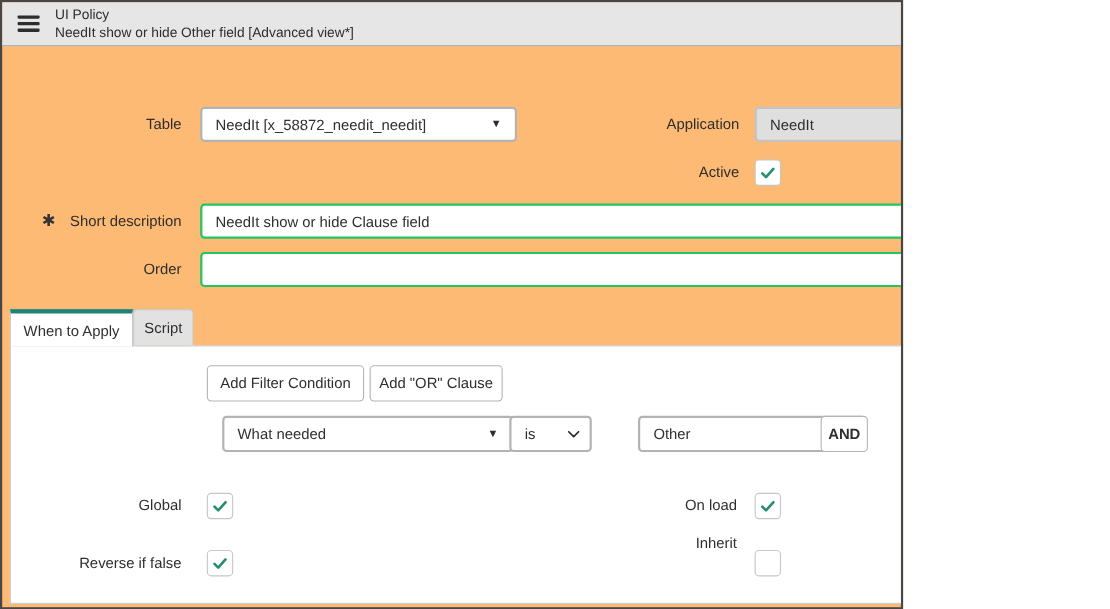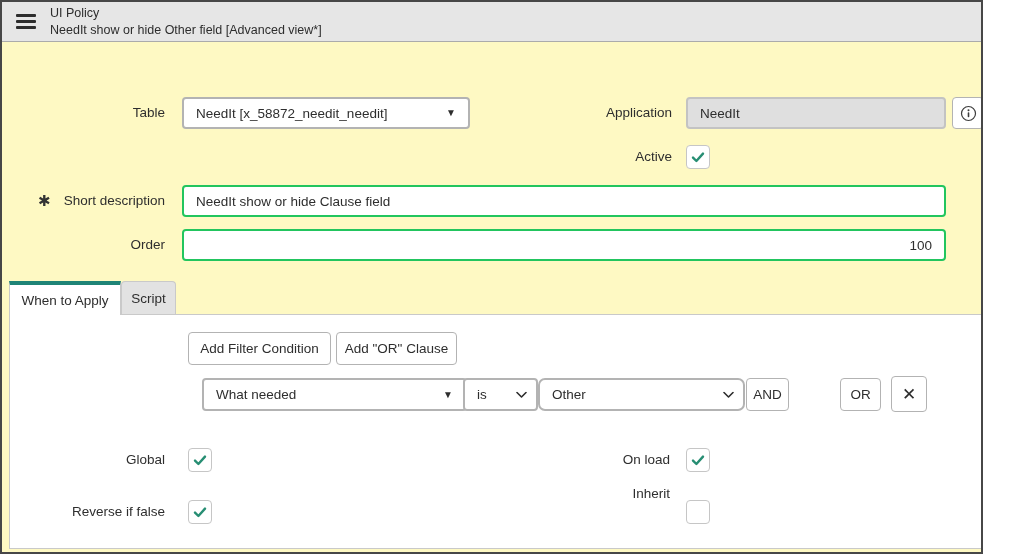--- a/index.html
+++ b/index.html
@@ -2,24 +2,24 @@
 <html><head>
 <meta charset="utf-8">
 <style>
   * { box-sizing: border-box; margin: 0; padding: 0; }
   body {
     font-family: "Liberation Sans", sans-serif;
     background: #fff;
   }
   .page {
     position: relative;
-    width: 983px;
+    width: 821px;
     height: 554px;
     border: 2px solid #474747;
-    background: #fef9c3;
+    background: #fdba74;
     overflow: hidden;
   }
   
   .header {
     position: absolute; left: 0; top: 0; right: 0; height: 40px;
     background: #e6e6e6;
     border-bottom: 1px solid #ababab;
     display: flex; align-items: center;
   }
   .hamburger { margin-left: 14px; width: 20px; cursor: pointer; }
@@ -145,27 +145,27 @@
   <div class="field dropdown" style="left:200px;top:376px;width:265px;height:33px;">
     <span>What needed</span>
     <span class="tri">▼</span>
   </div>
   <div class="field selectbox" style="left:461px;top:376px;width:75px;height:33px;">
     <span>is</span>
     <svg width="11" height="7" viewBox="0 0 11 7">
         <path d="M1 1 L5.5 5.5 L10 1" fill="none" stroke="#2d2d2d" stroke-width="1.6" stroke-linecap="round" stroke-linejoin="round"></path>
       </svg>
   </div>
-  <div class="field selectbox" style="left:536px;top:376px;width:207px;height:33px;border-radius:7px;">
+  <div class="field selectbox" style="left:578px;top:376px;width:207px;height:33px;">
     <span>Other</span>
     <svg width="11" height="7" viewBox="0 0 11 7">
         <path d="M1 1 L5.5 5.5 L10 1" fill="none" stroke="#2d2d2d" stroke-width="1.6" stroke-linecap="round" stroke-linejoin="round"></path>
       </svg>
   </div>
-  <div class="btn" style="left:744px;top:376px;width:43px;">AND</div>
+  <div class="btn" style="left:744px;top:376px;width:43px;font-weight:bold;">AND</div>
   <div class="btn" style="left:838px;top:376px;width:41px;">OR</div>
   <div class="btn icon-btn" style="left:889px;top:374px;width:36px;height:36px;">
     <span class="x-glyph">✕</span>
   </div>
 
   <div class="lbl h24" style="left:0;top:446px;width:163px;">Global</div>
   <div class="checkbox is-on" style="left:186px;top:446px;">
     <svg width="16" height="16" viewBox="0 0 16 16">
         <path d="M3 8.6 L6.4 12 L13 4.6" fill="none" stroke="#278e73" stroke-width="2.4" stroke-linecap="round" stroke-linejoin="round"></path>
       </svg>

